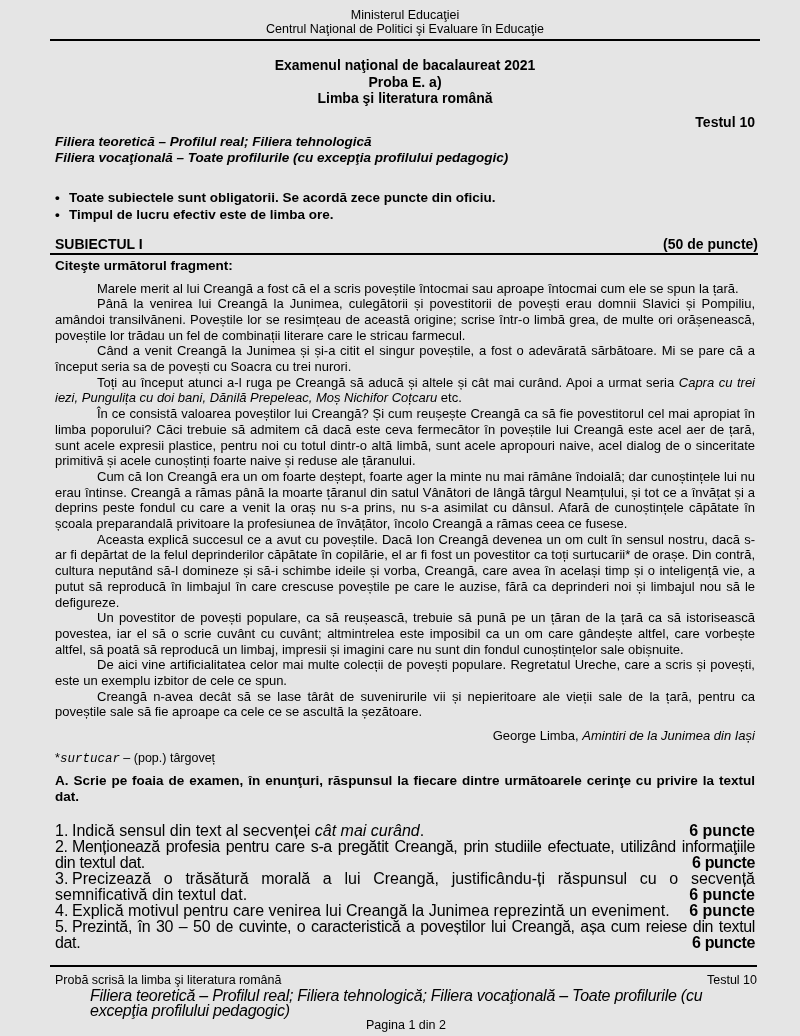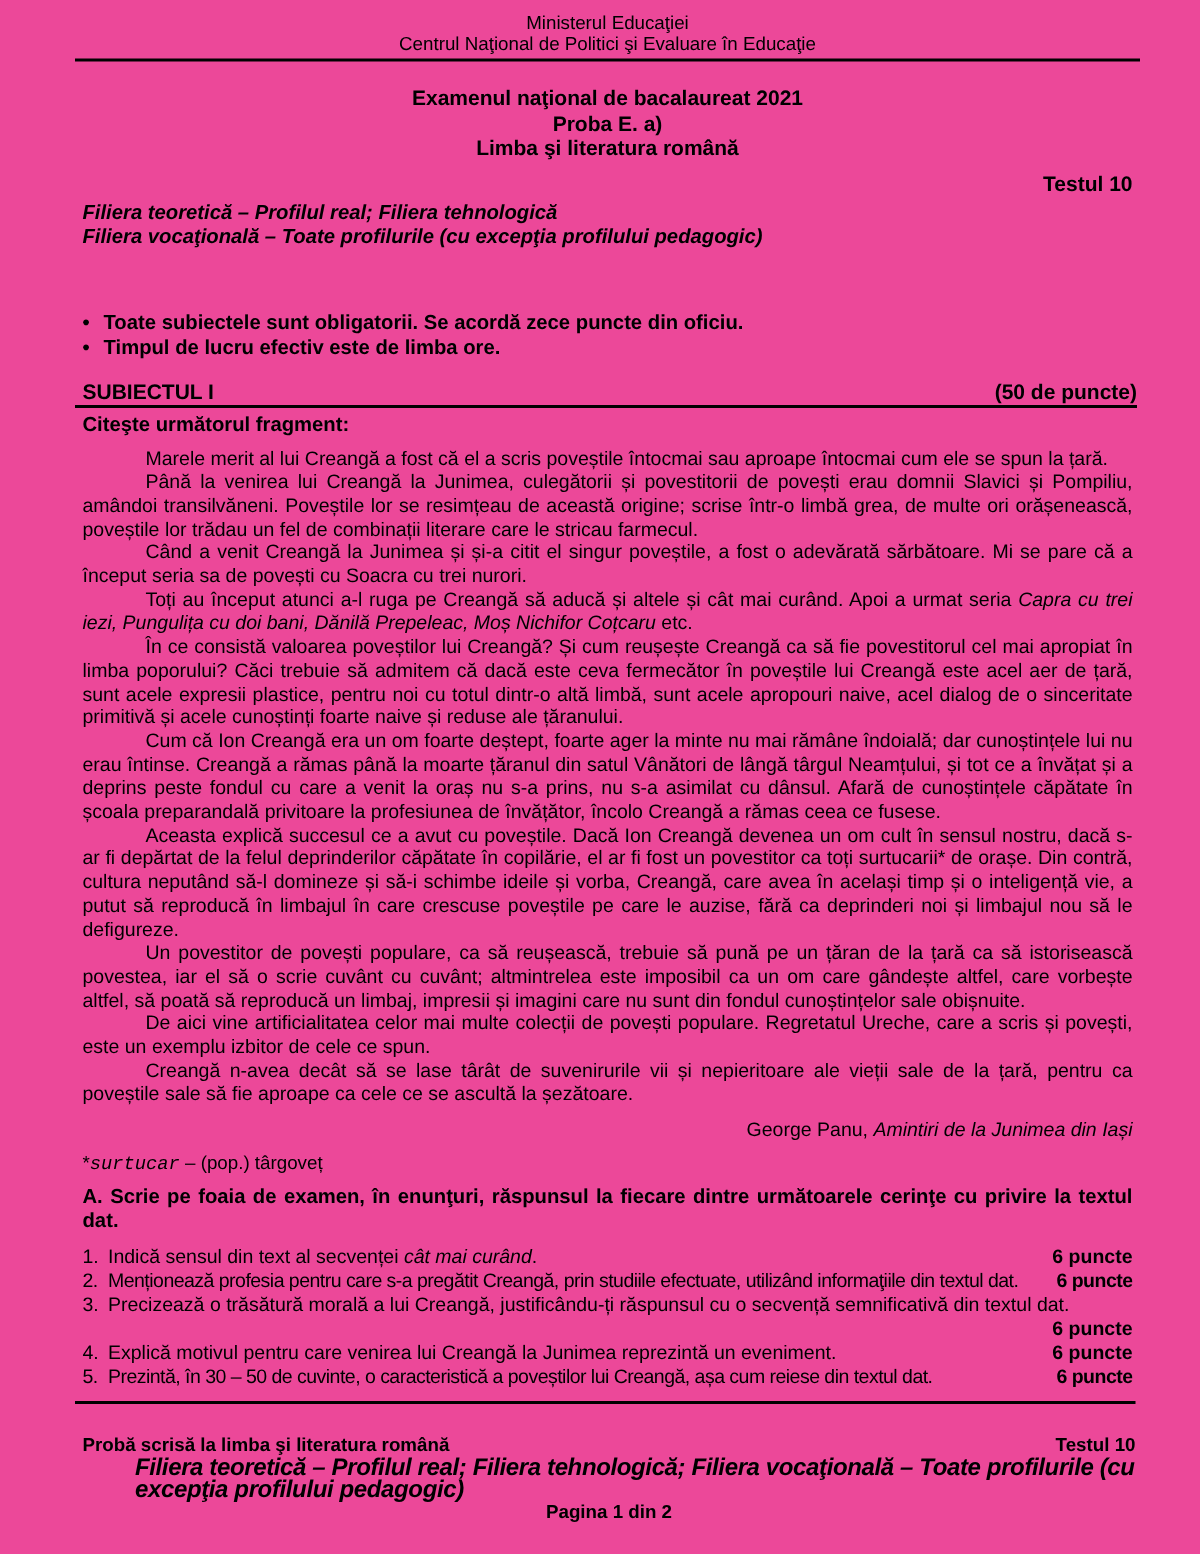--- a/index.html
+++ b/index.html
@@ -2,61 +2,61 @@
 <html lang="ro"><head>
 <meta charset="utf-8">
 <style>
   html, body { margin: 0; padding: 0; background: #ffffff; }
   .page {
     position: relative;
     width: 800px;
     height: 1036px;
     box-sizing: border-box;
     padding: 8px 45px 0 55px;
-    background: #ec4899;
+    background: #e5e5e5;
     color: #000000;
     font-family: "Liberation Sans", sans-serif;
     overflow: hidden;
   }
   
   .header { text-align: center; font-size: 12.5px; line-height: 14px; }
   .header-rule { border-bottom: 2px solid #000; margin: 3px -5px 0 -5px; }
   
   .titleblock { margin-top: 16px; text-align: center; font-weight: bold; font-size: 14px; line-height: 16.5px; }
   .test-label { text-align: right; font-weight: bold; font-size: 14px; margin-top: 7px; }
   
   .filiera { font-weight: bold; font-style: italic; font-size: 13.5px; line-height: 16.5px; margin-top: 4px; }
   
-  .notes { margin-top: 39px; font-weight: bold; font-size: 13.5px; line-height: 17px; }
+  .notes { margin-top: 22px; font-weight: bold; font-size: 13.5px; line-height: 17px; }
   .note-bullet { display: inline-block; width: 14px; }
   
   .subject-row {
     display: flex; justify-content: space-between;
     font-weight: bold; font-size: 14px;
     margin: 13px -3px 0 -5px; padding: 0 0 1px 5px;
     border-bottom: 2px solid #000;
   }
   .subject-intro { font-weight: bold; font-size: 13.5px; margin-top: 3px; }
   
   .fragment { margin-top: 8px; font-size: 13px; line-height: 15.7px; text-align: justify; }
   .fragment p { margin: 0; text-indent: 42px; }
   .attribution { text-align: right; font-size: 13px; margin-top: 8px; }
   .footnote { font-size: 12.5px; margin-top: 8px; }
   
   .partA-lead { font-weight: bold; font-size: 13.5px; line-height: 16px; text-align: justify; margin-top: 7px; }
-  .items { font-size: 13px; line-height: 16px; margin-top: 8px; }
+  .items { font-size: 16px; line-height: 16px; margin-top: 18px; }
   .item { overflow: hidden; text-align: justify; }
   .item .num { display: inline-block; min-width: 17px; }
   .item .points { float: right; font-weight: bold; margin-left: 8px; }
   .condensed { letter-spacing: -0.35px; }
   
   .footer {
-    position: absolute; left: 50px; right: 43px; bottom: 20px;
-    border-top: 2.5px solid #000; padding: 20px 0 0 5px;
-    font-size: 12.5px; line-height: 15px; font-weight: bold;
+    position: absolute; left: 50px; right: 43px; bottom: 3px;
+    border-top: 2.5px solid #000; padding: 6px 0 0 5px;
+    font-size: 12.5px; line-height: 15px;
   }
   .footer-row { display: flex; justify-content: space-between; }
   .footer-filiera { font-style: italic; font-size: 16px; letter-spacing: -0.25px; margin-left: 35px; }
   .footer-page { text-align: center; }
 </style>
 </head>
 <body>
 
 <div class="page">
 
@@ -100,21 +100,21 @@
     <p><span>Când a venit Creangă la Junimea și și-a citit el singur poveștile, a fost o adevărată sărbătoare. Mi se pare că a început seria sa de povești cu </span><span style="">Soacra cu trei nurori</span><span>.</span></p>
     <p><span>Toți au început atunci a-l ruga pe Creangă să aducă și altele și cât mai curând. Apoi a urmat seria </span><span style="font-style: italic;">Capra cu trei iezi, Pungulița cu doi bani, Dănilă Prepeleac, Moș Nichifor Coțcaru</span><span> etc.</span></p>
     <p><span>În ce consistă valoarea poveștilor lui Creangă? Și cum reușește Creangă ca să fie povestitorul cel mai apropiat în limba poporului? Căci trebuie să admitem că dacă este ceva fermecător în poveștile lui Creangă este acel aer de țară, sunt acele expresii plastice, pentru noi cu totul dintr-o altă limbă, sunt acele apropouri naive, acel dialog de o sinceritate primitivă și acele cunoștinți foarte naive și reduse ale țăranului.</span></p>
     <p><span>Cum că Ion Creangă era un om foarte deștept, foarte ager la minte nu mai rămâne îndoială; dar cunoștințele lui nu erau întinse. Creangă a rămas până la moarte țăranul din satul Vânători de lângă târgul Neamțului, și tot ce a învățat și a deprins peste fondul cu care a venit la oraș nu s-a prins, nu s-a asimilat cu dânsul. Afară de cunoștințele căpătate în școala preparandală privitoare la profesiunea de învățător, încolo Creangă a rămas ceea ce fusese.</span></p>
     <p><span>Aceasta explică succesul ce a avut cu poveștile. Dacă Ion Creangă devenea un om cult în sensul nostru, dacă s-ar fi depărtat de la felul deprinderilor căpătate în copilărie, el ar fi fost un povestitor ca toți surtucarii* de orașe. Din contră, cultura neputând să-l domineze și să-i schimbe ideile și vorba, Creangă, care avea în același timp și o inteligență vie, a putut să reproducă în limbajul în care crescuse poveștile pe care le auzise, fără ca deprinderi noi și limbajul nou să le defigureze.</span></p>
     <p><span>Un povestitor de povești populare, ca să reușească, trebuie să pună pe un țăran de la țară ca să istorisească povestea, iar el să o scrie cuvânt cu cuvânt; altmintrelea este imposibil ca un om care gândește altfel, care vorbește altfel, să poată să reproducă un limbaj, impresii și imagini care nu sunt din fondul cunoștințelor sale obișnuite.</span></p>
     <p><span>De aici vine artificialitatea celor mai multe colecții de povești populare. Regretatul Ureche, care a scris și povești, este un exemplu izbitor de cele ce spun.</span></p>
     <p><span>Creangă n-avea decât să se lase târât de suvenirurile vii și nepieritoare ale vieții sale de la țară, pentru ca poveștile sale să fie aproape ca cele ce se ascultă la șezătoare.</span></p>
   </div>
 
-  <div class="attribution"><span>George Panu, </span><span style="font-style: italic;">Amintiri de la Junimea din Iași</span></div>
+  <div class="attribution"><span>George Limba, </span><span style="font-style: italic;">Amintiri de la Junimea din Iași</span></div>
   <div class="footnote"><span>*</span><span style="font-style: italic; font-family: Liberation Mono, monospace;">surtucar</span><span> – (pop.) târgoveț</span></div>
 
   <div class="partA-lead">A. Scrie pe foaia de examen, în enunţuri, răspunsul la fiecare dintre următoarele cerinţe cu privire la textul dat.</div>
 
   <div class="items">
     <div class="item">
       <span class="num">1.</span><span><span>Indică sensul din text al secvenței </span><span style="font-style: italic;">cât mai curând</span><span>.</span></span><span class="points">6 puncte</span>
     </div>
     <div class="item condensed">
       <span class="num">2.</span><span><span>Menționează profesia pentru care s-a pregătit Creangă, prin studiile efectuate, utilizând informaţiile din textul dat.</span></span><span class="points">6 puncte</span>

